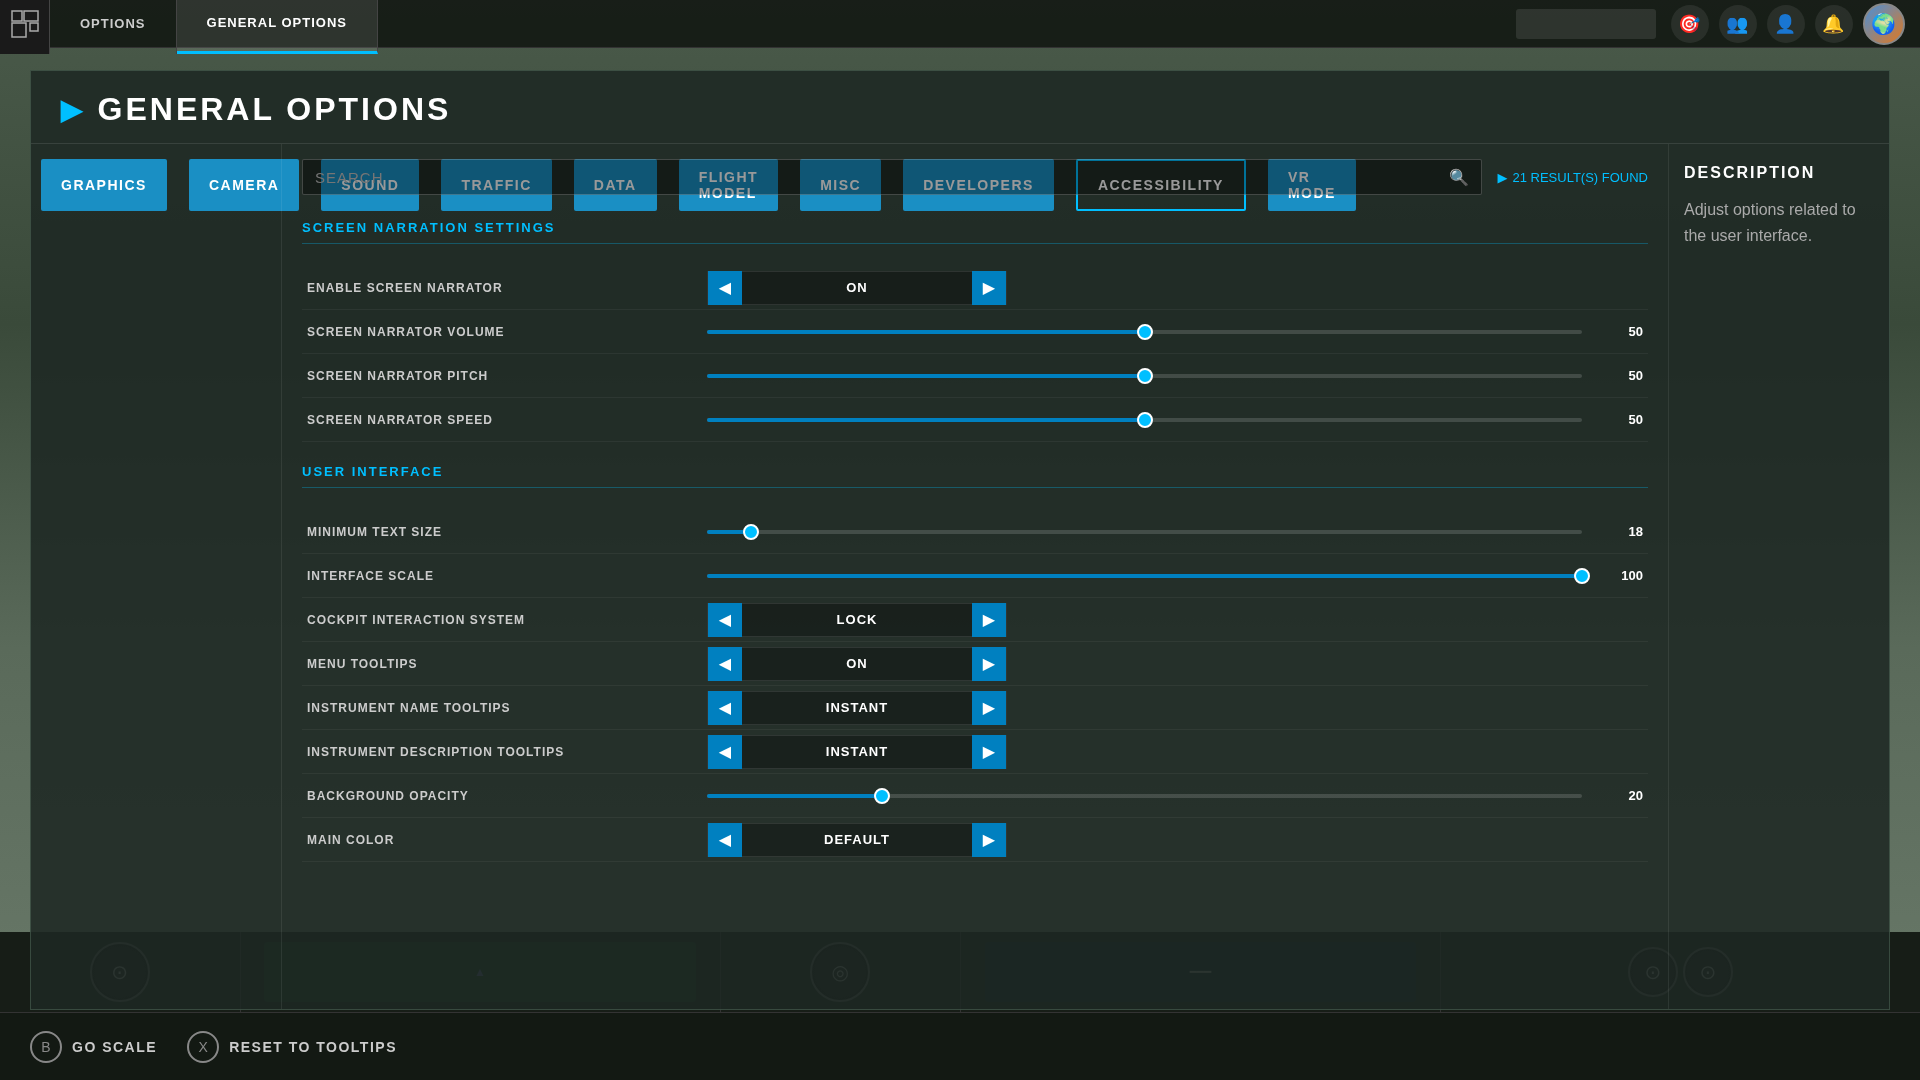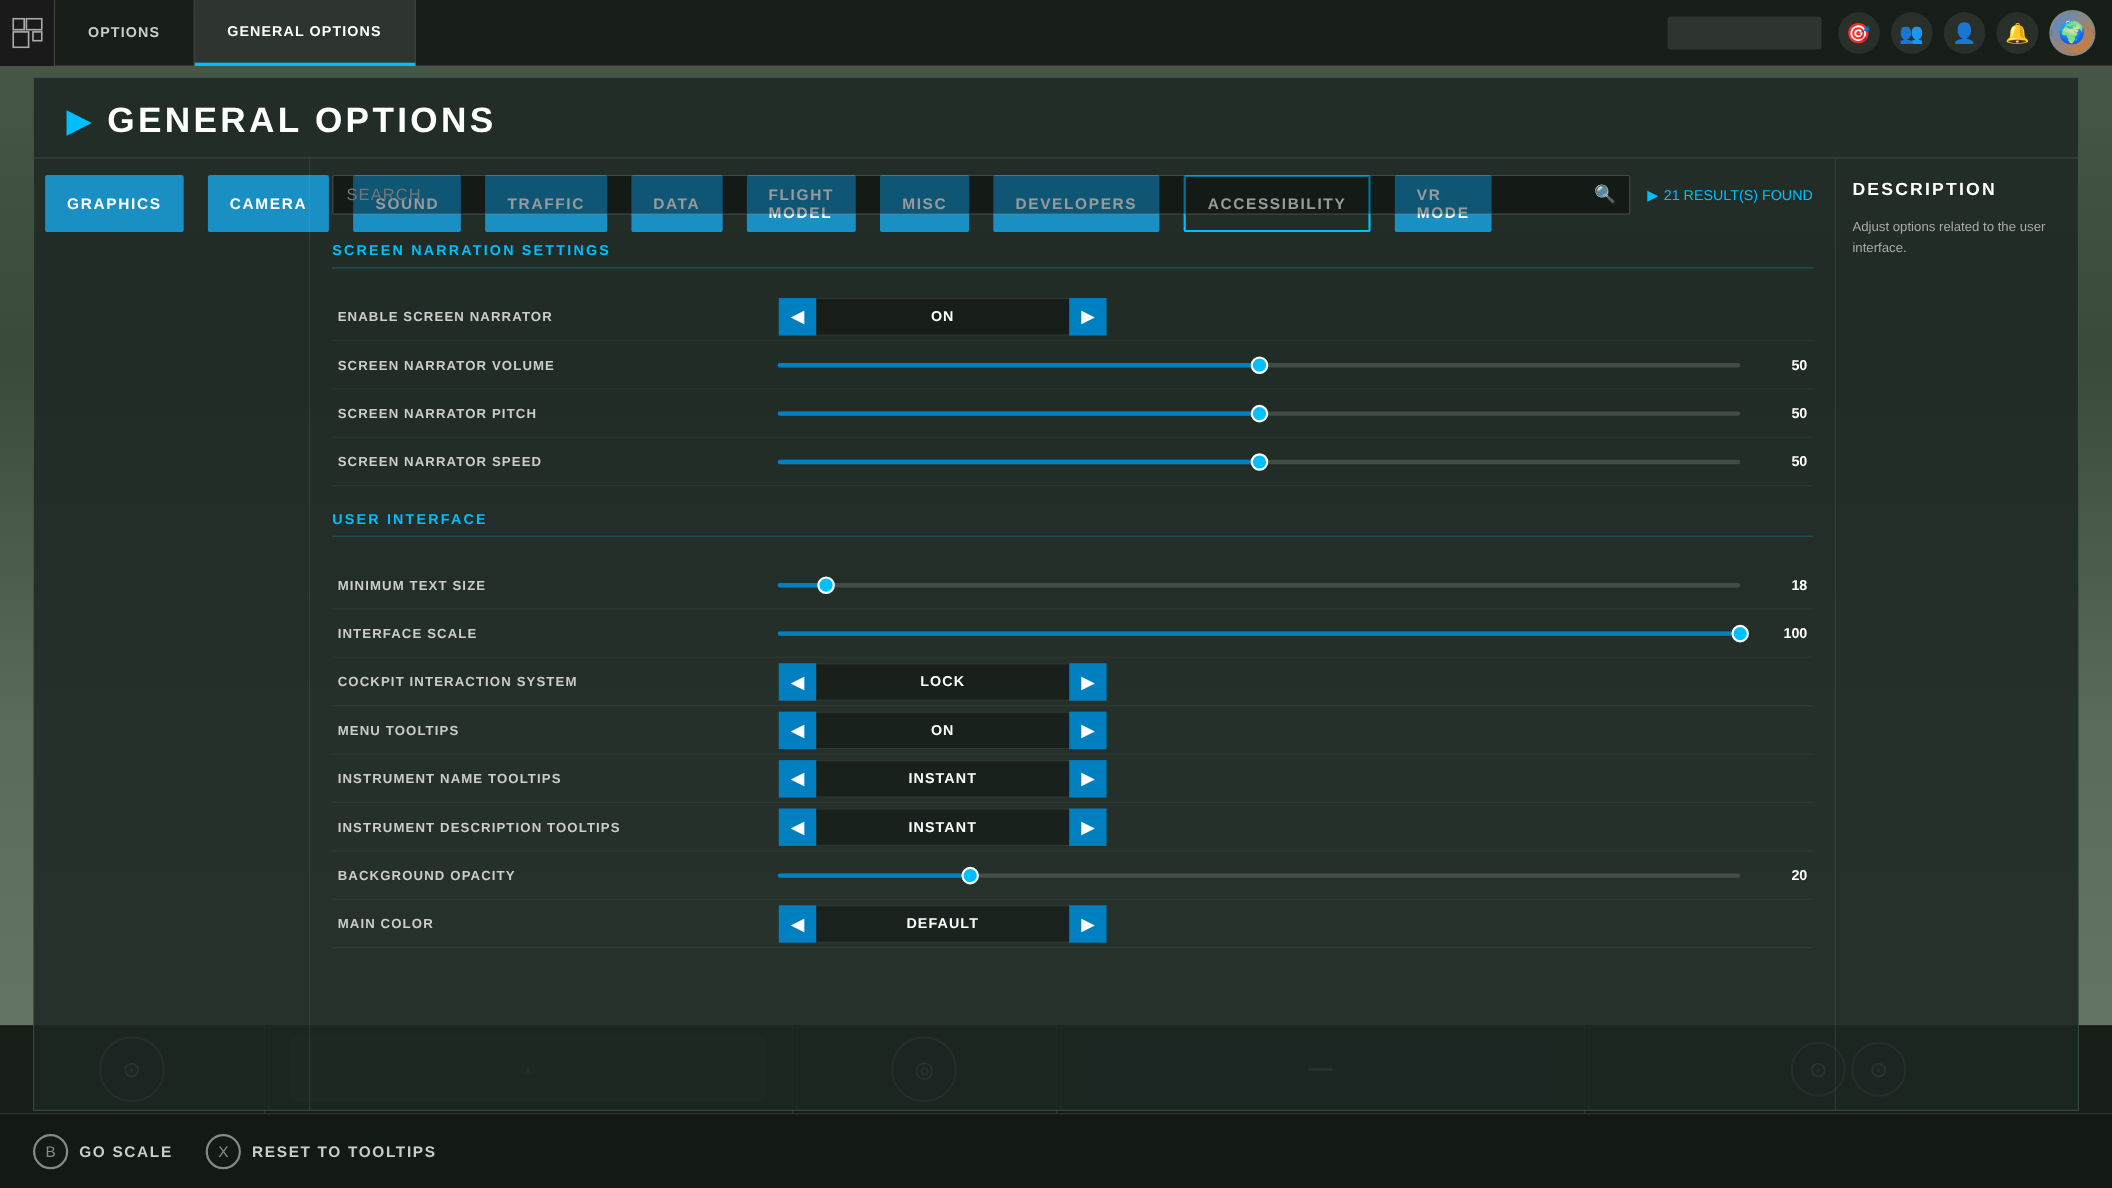--- a/index.html
+++ b/index.html
@@ -17,21 +17,21 @@
       position: absolute;
       top: 0; left: 0; right: 0; bottom: 0;
       background: linear-gradient(180deg, #4a5a4a 0%, #3a4a3a 30%, #5a6a5a 60%, #6a7a6a 100%);
       z-index: 0;
     }
 
     
     .top-bar {
       position: absolute;
       top: 0; left: 0; right: 0;
-      height: 60px;
+      height: 48px;
       background: rgba(20,25,20,0.92);
       display: flex;
       align-items: center;
       z-index: 10;
       border-bottom: 1px solid #333;
     }
 
     .top-bar-logo {
       width: 50px;
       height: 60px;
@@ -378,21 +378,21 @@
     .description-title {
       color: #ffffff;
       font-size: 16px;
       font-weight: bold;
       letter-spacing: 2px;
       margin-bottom: 15px;
     }
 
     .description-text {
       color: #aaa;
-      font-size: 12px;
+      font-size: 16px;
       line-height: 1.6;
     }
 
     
     .bottom-bar {
       position: absolute;
       bottom: 0; left: 0; right: 0;
       height: 68px;
       background: rgba(15,20,15,0.95);
       display: flex;

